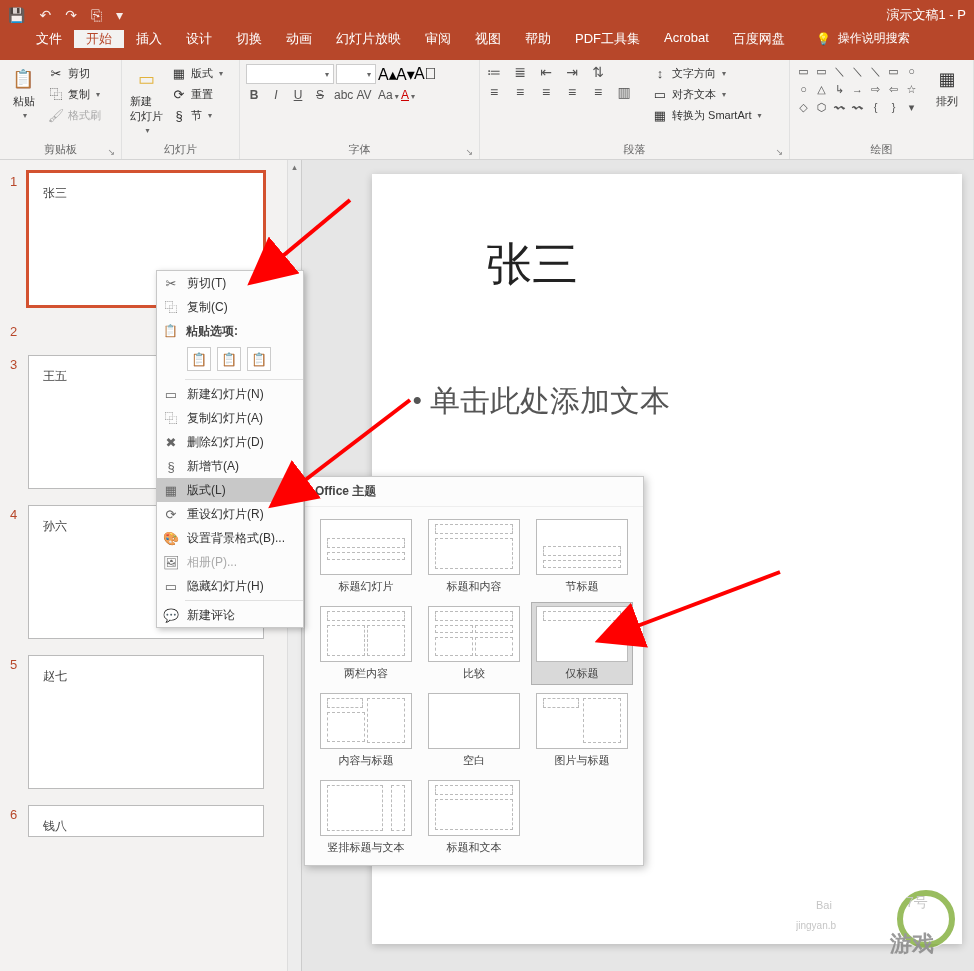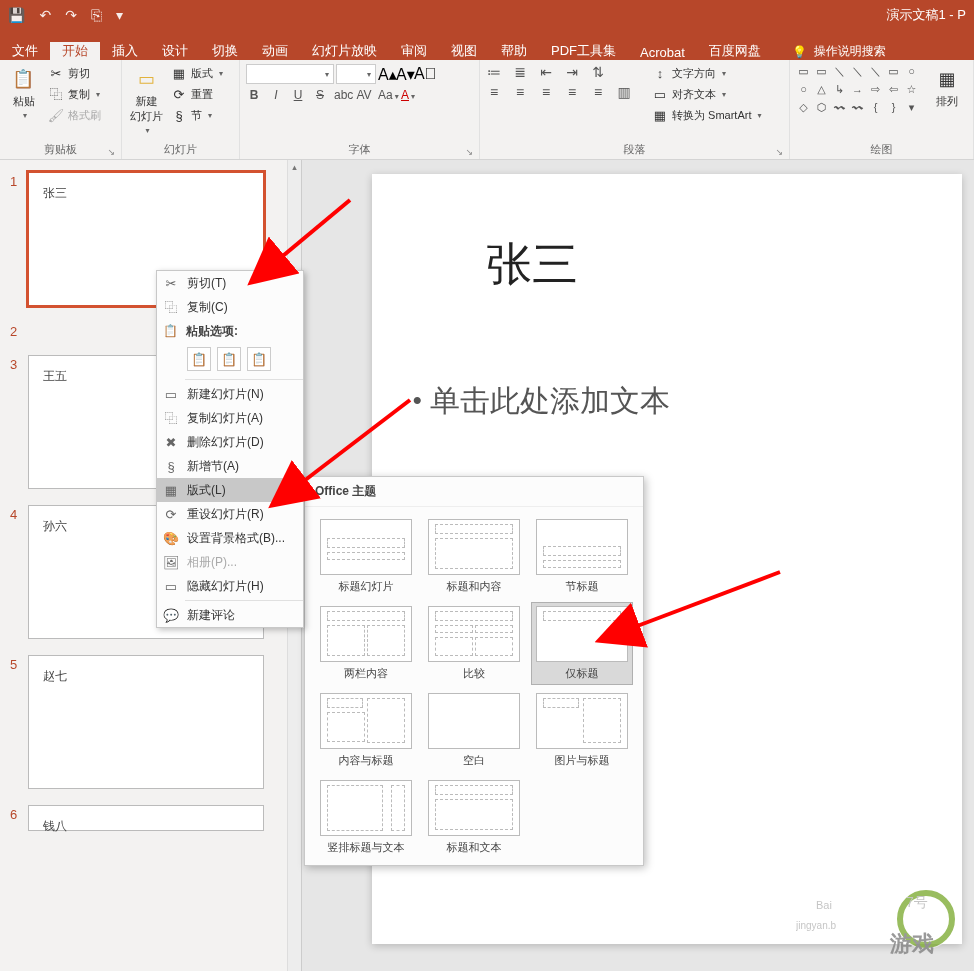--- a/index.html
+++ b/index.html
@@ -5,21 +5,21 @@
 * { margin: 0; padding: 0; box-sizing: border-box; font-family: "Microsoft YaHei", SimSun, sans-serif; }
 body { width: 974px; height: 971px; background: #e6e6e6; overflow: hidden; position: relative; }
 
 
 .titlebar { height: 30px; background: #b7472a; display: flex; align-items: center; padding: 0 8px; position: relative; }
 .titlebar .qat { display: flex; align-items: center; gap: 14px; }
 .titlebar .qat span { color: #fff; font-size: 14px; opacity: .9; }
 .titlebar .title { position: absolute; right: 8px; color: #fff; font-size: 13px; }
 
 
-.tabs { height: 30px; background: #b7472a; display: flex; align-items: flex-end; padding-left: 0; }
+.tabs { height: 30px; background: #b7472a; display: flex; align-items: flex-start; padding-left: 24px; }
 .tab { padding: 0 12px; color: #fff; font-size: 13px; display: flex; align-items: center; cursor: pointer; }
 .tab.active { background: #f3f2f1; color: #b7472a; }
 .tabs .search { margin-left: 20px; display: flex; align-items: center; color: #fff; font-size: 12px; gap: 6px; }
 
 
 .ribbon { height: 100px; background: #f3f2f1; border-bottom: 1px solid #d4d4d4; display: flex; }
 .group { border-right: 1px solid #e1e1e1; padding: 4px 6px 0 6px; display: flex; flex-direction: column; justify-content: space-between; }
 .group-label { text-align: center; font-size: 11px; color: #666; padding: 2px 0; position: relative; }
 .group-dlg { position: absolute; right: 0; bottom: 2px; font-size: 9px; color: #888; }
 .grp-body { flex: 1; display: flex; align-items: flex-start; gap: 4px; }
@@ -160,21 +160,21 @@
           </div>
       </div>
     </div>
     <div class="group-label"><span>剪贴板</span><span class="group-dlg">↘</span></div>
   </div>
 
   <div class="group" style="width:118px">
     <div class="grp-body">
       <div class="big-btn">
         <span class="ico" style="color:#e2b33d">▭</span>
-        <span style="white-space:pre;text-align:center">新建
+        <span style="white-space:pre;">新建
 幻灯片</span>
         <span class="caret">▾</span>
       </div>
       <div class="stack">
         <div class="small-btn">
             <span class="ico">▦</span>
             <span>版式</span>
             <span class="caret">▾</span>
           </div>
         <div class="small-btn">
@@ -309,21 +309,21 @@
       <div class="thumb-row">
         <div class="thumb-num">4</div>
         <div class="thumb"><span>孙六</span></div>
       </div>
       <div class="thumb-row">
         <div class="thumb-num">5</div>
         <div class="thumb"><span>赵七</span></div>
       </div>
       <div class="thumb-row">
         <div class="thumb-num">6</div>
-        <div class="thumb" style="height:26px"><span>钱八</span></div>
+        <div class="thumb" style="height:32px"><span>钱八</span></div>
       </div>
     </div>
     <div class="scrollbar">
       <div class="thumb-btn">▴</div>
     </div>
   </div>
 
   <div class="canvas">
     <div class="slide">
       <div class="slide-title">张三</div>

